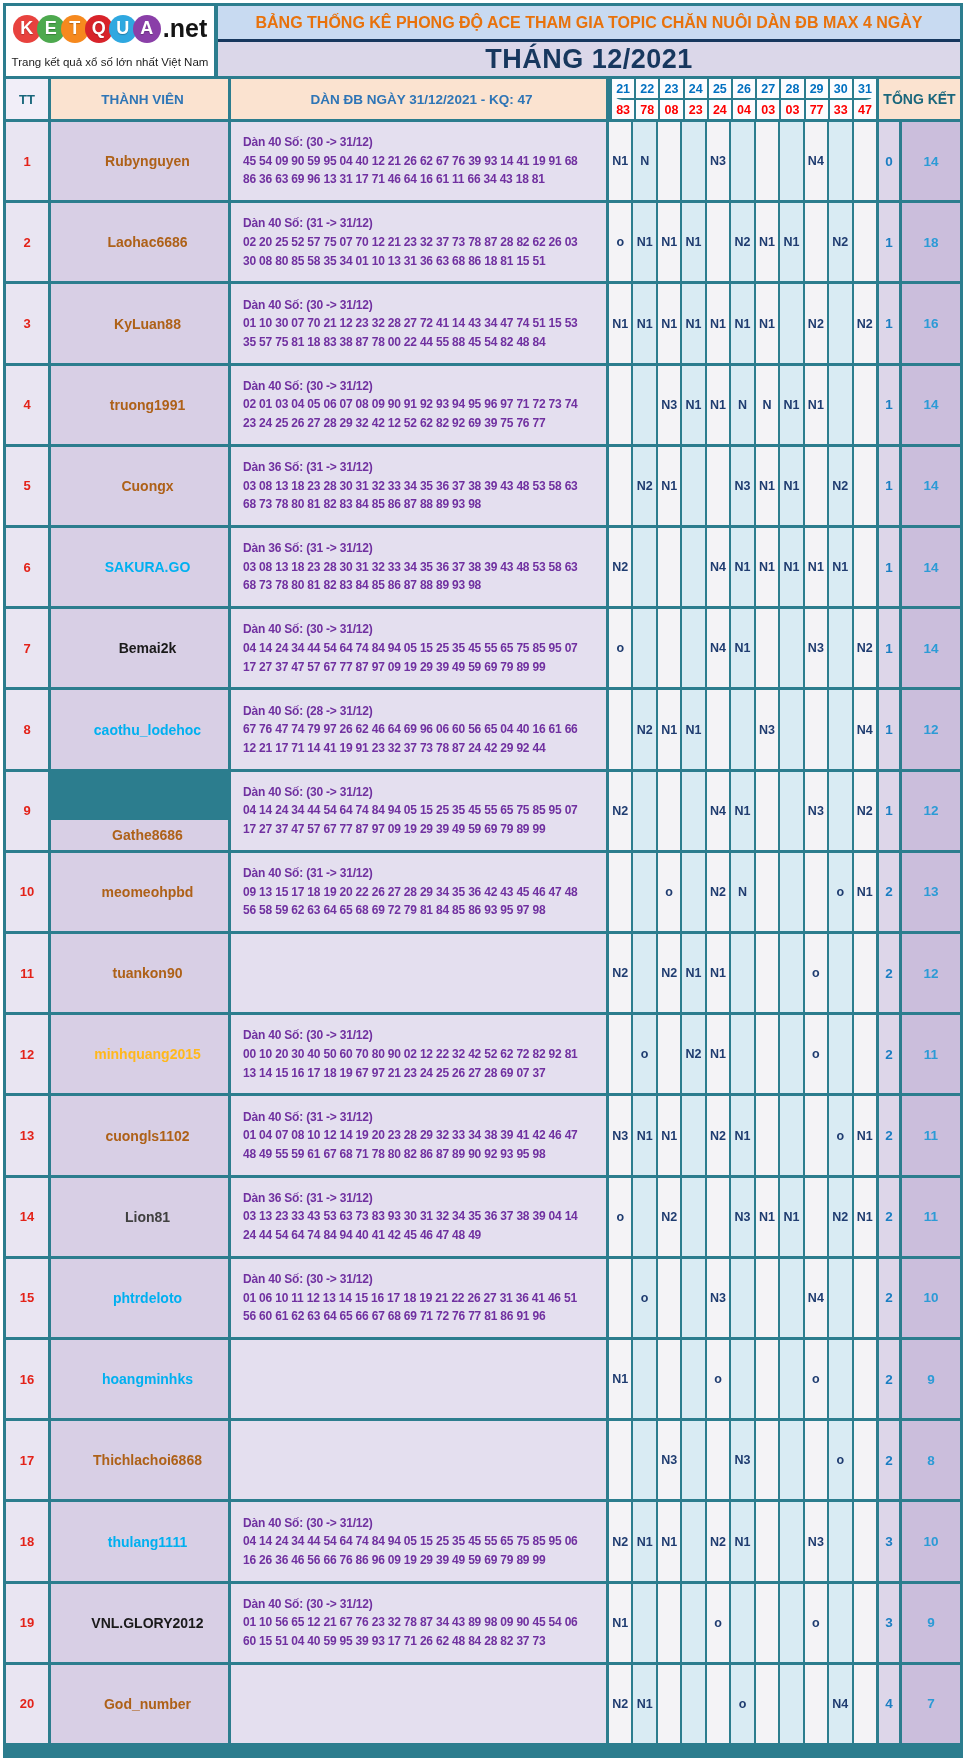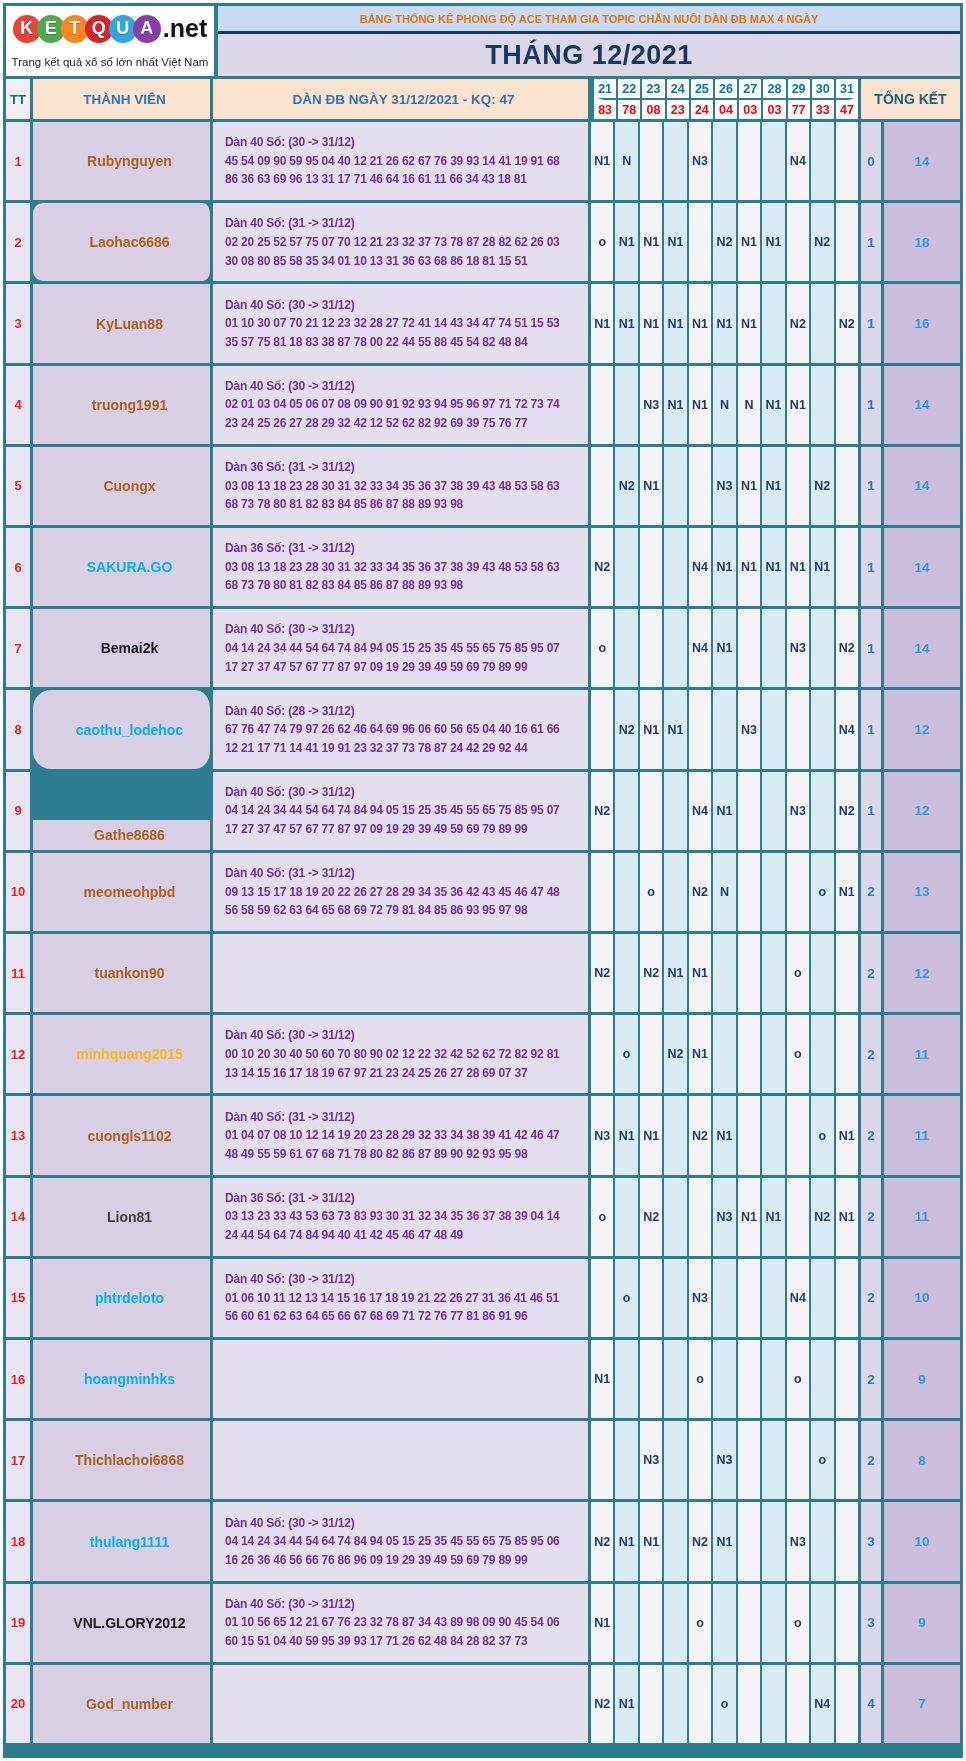--- a/index.html
+++ b/index.html
@@ -16,27 +16,27 @@
   .logo-box{width:212px; background:#fff; display:flex; flex-direction:column;
             align-items:center; justify-content:center; border-right:4px solid var(--teal);}
   .logo-row{display:flex; align-items:center;}
   .logo-circle{width:28px; height:28px; border-radius:50%; color:#fff; font-weight:bold;
                font-size:18px; display:flex; align-items:center; justify-content:center;
                margin-left:-4px; text-shadow:0 1px 1px rgba(0,0,0,.25);}
   .logo-circle:first-child{margin-left:0;}
   .logo-net{font-size:25px; font-weight:bold; color:#141414; margin-left:2px;}
   .tagline{font-size:11.5px; color:#1c1c1c; margin-top:13px; white-space:nowrap;}
   .banners{flex:1; display:flex; flex-direction:column;}
-  .banner1{height:28px; background:#C8DAF1; border-bottom:3px solid var(--navy);
-           color:#E8720C; font-weight:bold; font-size:11px; display:flex;
+  .banner1{height:36px; background:#C8DAF1; border-bottom:3px solid var(--navy);
+           color:#E8720C; font-weight:bold; font-size:16px; display:flex;
            align-items:center; justify-content:center; white-space:nowrap;}
   .banner2{flex:1; background:#DBD7E9; color:var(--navy); font-weight:bold; font-size:27px;
            display:flex; align-items:center; justify-content:center; letter-spacing:.5px;}
   
-  .c-tt{width:27px;text-align:right;} .c-member{width:180px;} .c-numbers{width:378px;}
+  .c-tt{width:45px;text-align:right;} .c-member{width:180px;} .c-numbers{width:378px;}
   .c-marks{width:270px;} .c-t1{width:23px;} .c-t2{flex:1;}
   
   .thead{display:flex; height:40px; margin-top:3px;}
   .thead>div{border-right:3px solid var(--teal);}
   .thead>div:last-child{border-right:none;}
   .th{display:flex; align-items:center; justify-content:center; font-weight:bold;}
   .th-tt{background:#F1EEF8; color:#19667B; font-size:13px;}
   .th-peach{background:var(--peach); color:#2E75B6; font-size:13.5px;padding-left:6px;}
   .th-total{background:var(--peach); color:#19667B; font-size:14px;}
   .th-marks{display:flex; flex-direction:column; background:#FCFCFE;
@@ -148,21 +148,21 @@
           <div class="mark-cell alt"></div>
           <div class="mark-cell">N4</div>
           <div class="mark-cell alt"></div>
           <div class="mark-cell"></div>
         </div>
     <div class="cell c-t1 t1">0</div>
     <div class="cell c-t2 t2">14</div>
   </div>
       <div class="row">
     <div class="cell c-tt tt-val">2</div>
-    <div class="cell c-member name" style="color: rgb(174, 97, 24); border-radius: 10px;">Laohac6686</div>
+    <div class="cell c-member name" style="color: rgb(174, 97, 24);">Laohac6686</div>
     <div class="cell c-numbers nums">
       <div class="label">Dàn 40 Số: (31 -&gt; 31/12)</div>
       <div class="line">02 20 25 52 57 75 07 70 12 21 23 32 37 73 78 87 28 82 62 26 03</div>
       <div class="line">30 08 80 85 58 35 34 01 10 13 31 36 63 68 86 18 81 15 51</div>
     </div>
     <div class="c-marks marks">
           <div class="mark-cell">o</div>
           <div class="mark-cell alt">N1</div>
           <div class="mark-cell">N1</div>
           <div class="mark-cell alt">N1</div>
@@ -292,21 +292,21 @@
           <div class="mark-cell alt"></div>
           <div class="mark-cell">N3</div>
           <div class="mark-cell alt"></div>
           <div class="mark-cell">N2</div>
         </div>
     <div class="cell c-t1 t1">1</div>
     <div class="cell c-t2 t2">14</div>
   </div>
       <div class="row">
     <div class="cell c-tt tt-val">8</div>
-    <div class="cell c-member name" style="color: rgb(0, 176, 240); border-radius: 18px;">caothu_lodehoc</div>
+    <div class="cell c-member name" style="color: rgb(0, 176, 240);">caothu_lodehoc</div>
     <div class="cell c-numbers nums">
       <div class="label">Dàn 40 Số: (28 -&gt; 31/12)</div>
       <div class="line">67 76 47 74 79 97 26 62 46 64 69 96 06 60 56 65 04 40 16 61 66</div>
       <div class="line">12 21 17 71 14 41 19 91 23 32 37 73 78 87 24 42 29 92 44</div>
     </div>
     <div class="c-marks marks">
           <div class="mark-cell"></div>
           <div class="mark-cell alt">N2</div>
           <div class="mark-cell">N1</div>
           <div class="mark-cell alt">N1</div>

